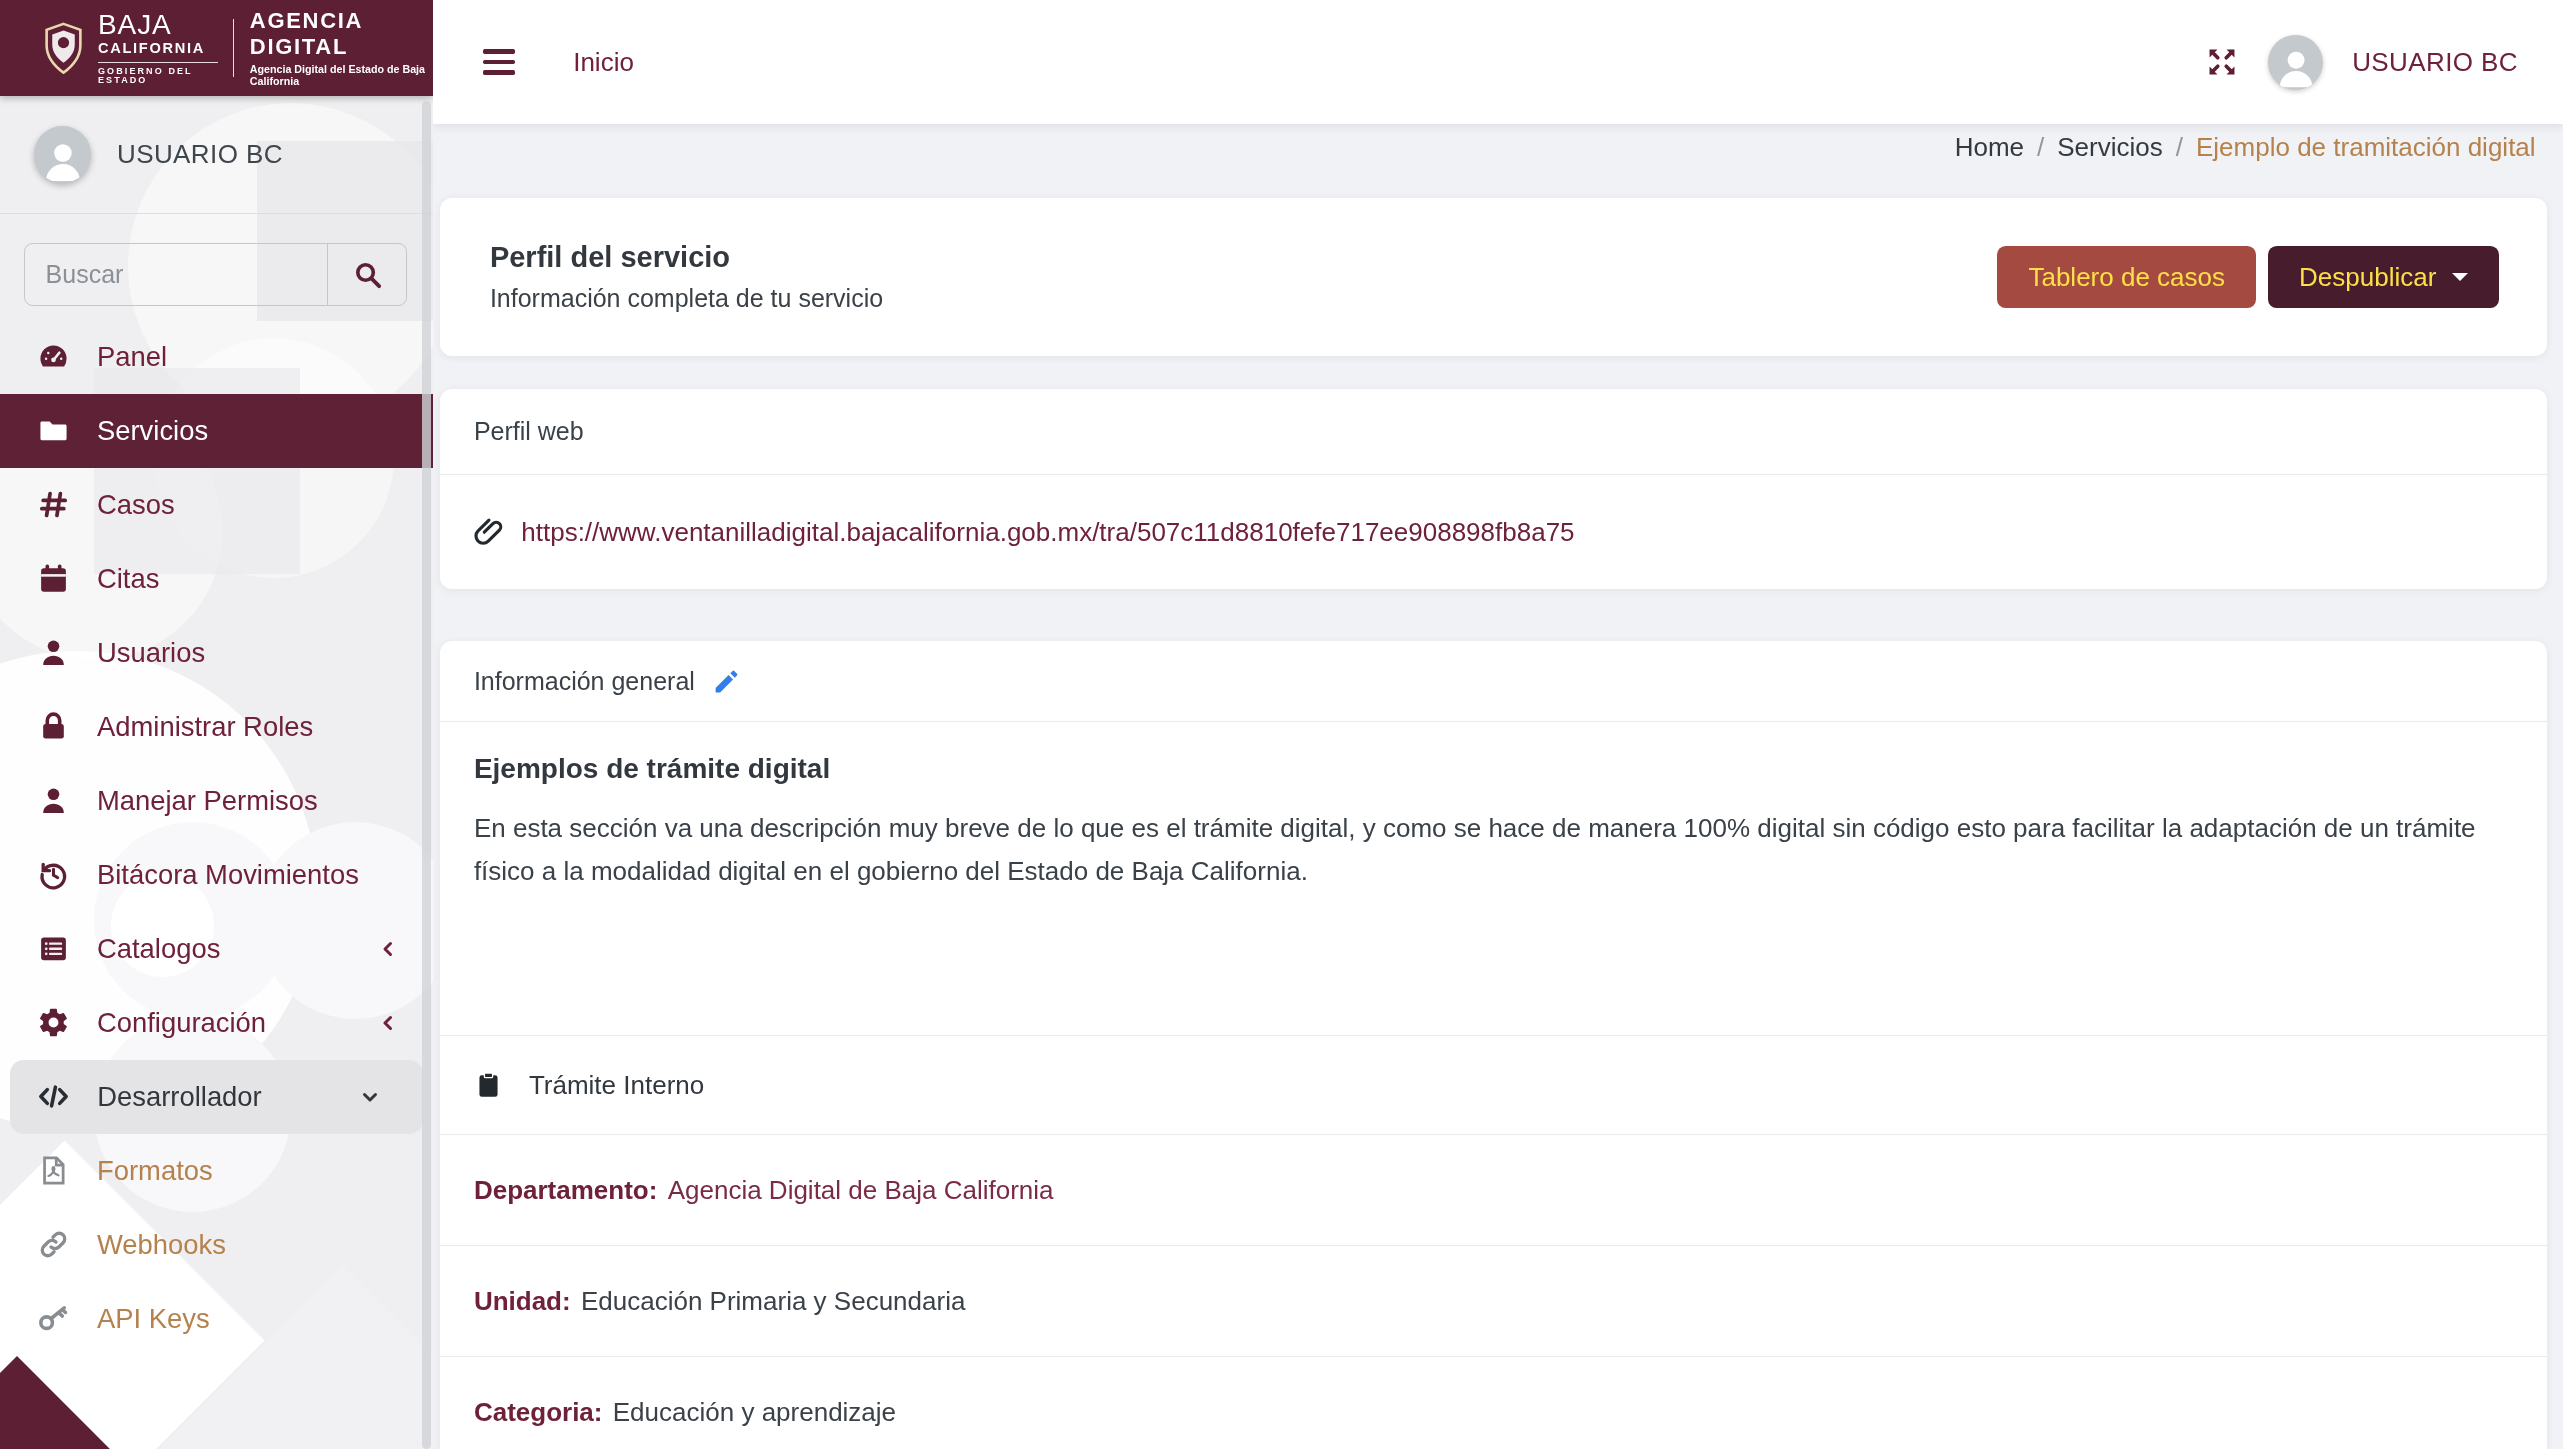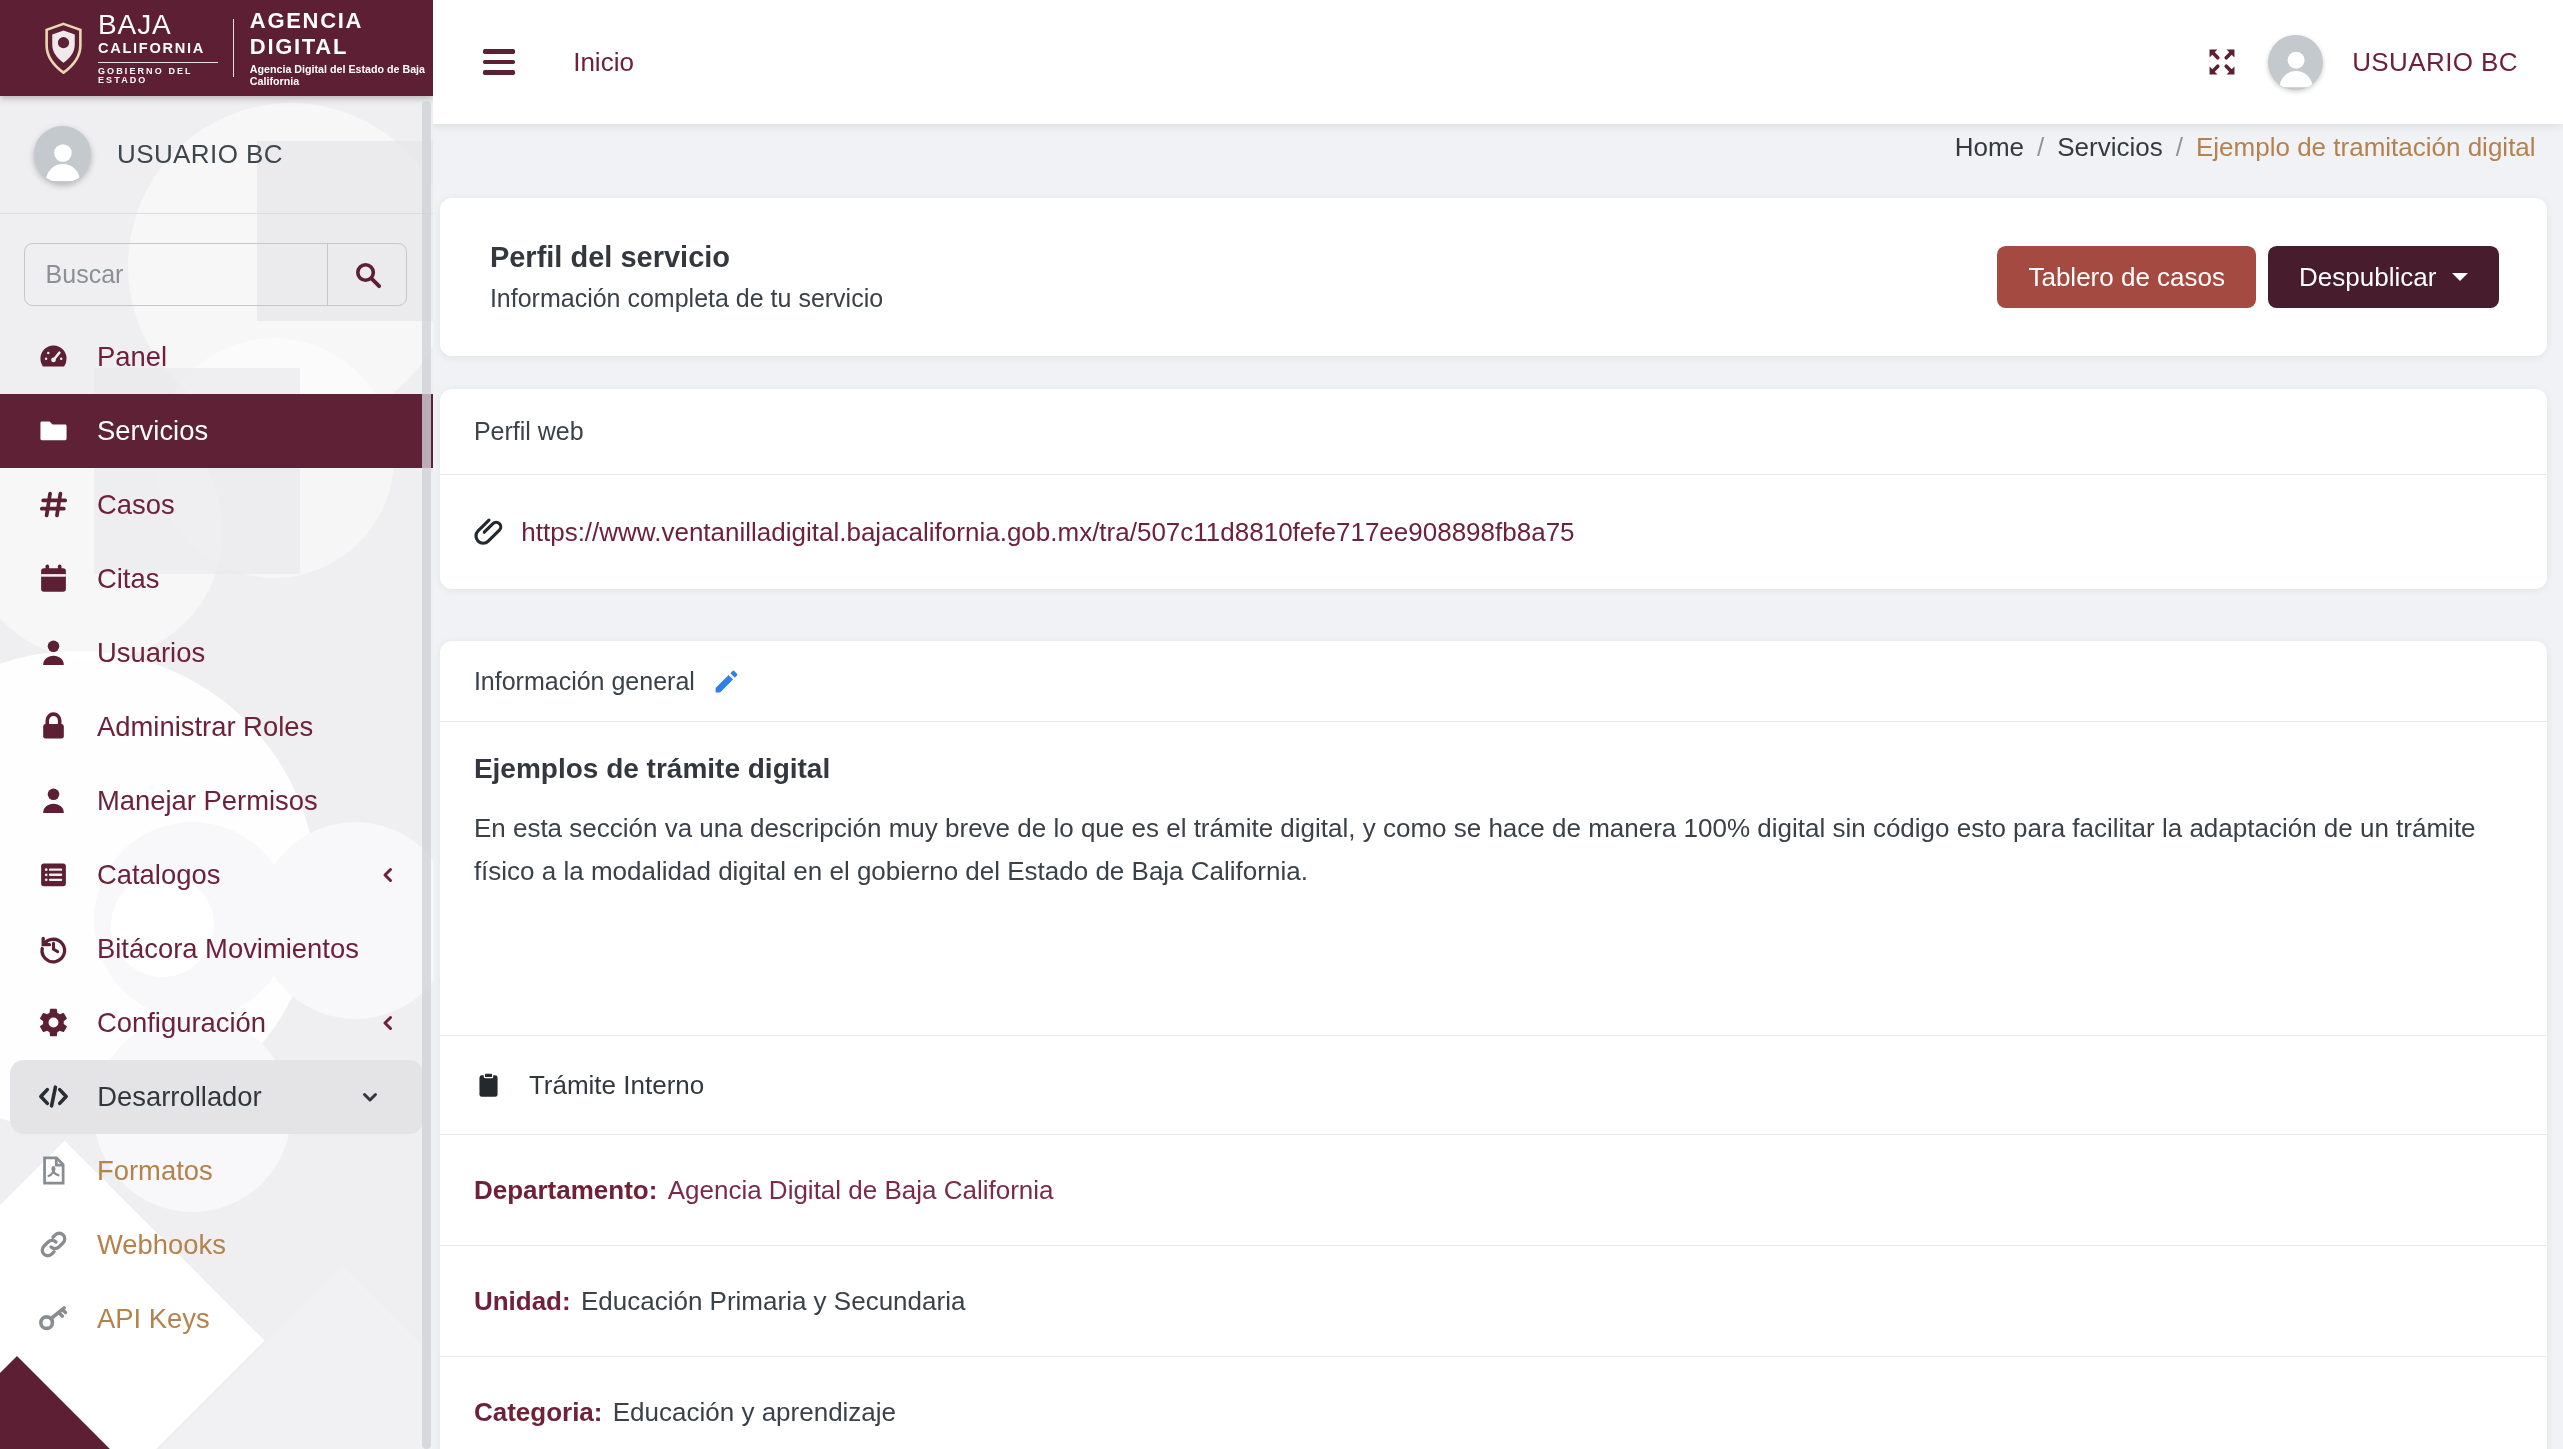--- a/index.html
+++ b/index.html
@@ -97,21 +97,21 @@
   .bc-sep{color:#8f969c}
   .bc-current{color:var(--gold)}
 
   .cards{padding:0 16.3px 0 6.9px}
   .card{background:#fff;border-radius:12px;box-shadow:0 1.7px 8.6px rgba(0,0,0,.06);margin-bottom:33px;overflow:hidden}
 
   .header-card{height:158px;display:flex;align-items:center;justify-content:space-between;padding:0 48px 0 50px}
   .header-card h1{font-size:29px;font-weight:bold;color:var(--text-dark);margin-bottom:10.3px}
   .header-card p{font-size:25px;color:var(--text-body)}
   .actions{display:flex;gap:12px}
-  .btn{height:62px;border:none;border-radius:8.6px;color:#ffffff;font-size:26px;font-family:inherit;padding:0 31px;display:flex;align-items:center;cursor:pointer}
+  .btn{height:62px;border:none;border-radius:8.6px;color:#fde047;font-size:26px;font-family:inherit;padding:0 31px;display:flex;align-items:center;cursor:pointer}
   .btn-brick{background:var(--btn-brick)}
   .btn-dark{background:var(--btn-dark)}
   .caret{width:0;height:0;border:8.6px solid transparent;border-top-color:#fff;margin-left:15.4px;margin-top:8.6px}
 
   .card-row-head{height:86px;display:flex;align-items:center;padding:0 34px;font-size:25px;color:var(--text-body);border-bottom:1.7px solid var(--divider)}
   .link-row{height:114px;display:flex;align-items:center;padding:0 33px;color:#24292e}
   .link-row svg{width:33px;height:33px;flex:0 0 auto}
   .weblink{margin-left:15.4px;font-size:26px;color:var(--menu-text);text-decoration:none}
 
   .info-card{min-height:822px;margin-bottom:0}
@@ -257,47 +257,47 @@
             <svg viewBox="0 0 24 24">
               <circle cx="12" cy="7.5" r="4.2" fill="currentColor"></circle>
               <path fill="currentColor" d="M4.5 21c0-4 3.4-6.6 7.5-6.6s7.5 2.6 7.5 6.6z"></path>
             </svg>
           </span>
           <span class="mi-label">Manejar Permisos</span>
         </div>
         <div class="menu-item">
           <span class="icon">
             <svg viewBox="0 0 24 24">
+              <path fill="none" stroke="currentColor" stroke-width="2.4" stroke-linecap="round" d="M4.5 4.6v4.6H9.1"></path>
+              <path fill="none" stroke="currentColor" stroke-width="2.4" stroke-linecap="round" d="M5 9A8.2 8.2 0 1 1 3.8 12"></path>
+              <path fill="none" stroke="currentColor" stroke-width="2.2" stroke-linecap="round" d="M12 8.2v4.3l3 1.8"></path>
+            </svg>
+          </span>
+          <span class="mi-label">Bitácora Movimientos</span>
+        </div>
+        <div class="menu-item">
+          <span class="icon">
+            <svg viewBox="0 0 24 24">
               <rect x="3" y="4" width="18" height="16.5" rx="2" fill="currentColor"></rect>
               <g stroke="#efeef0" stroke-width="1.7" stroke-linecap="round">
                 <path d="M9.5 8.5h8M9.5 12.2h8M9.5 15.9h8"></path>
               </g>
               <g fill="#efeef0">
                 <circle cx="6.7" cy="8.5" r="1"></circle>
                 <circle cx="6.7" cy="12.2" r="1"></circle>
                 <circle cx="6.7" cy="15.9" r="1"></circle>
               </g>
             </svg>
           </span>
           <span class="mi-label">Catalogos</span>
           <span class="mi-chev">
             <svg viewBox="0 0 24 24">
               <path fill="none" stroke="currentColor" stroke-width="3" stroke-linecap="round" stroke-linejoin="round" d="M14.5 6.5L9 12l5.5 5.5"></path>
             </svg>
           </span>
-        </div>
-        <div class="menu-item">
-          <span class="icon">
-            <svg viewBox="0 0 24 24">
-              <path fill="none" stroke="currentColor" stroke-width="2.4" stroke-linecap="round" d="M4.5 4.6v4.6H9.1"></path>
-              <path fill="none" stroke="currentColor" stroke-width="2.4" stroke-linecap="round" d="M5 9A8.2 8.2 0 1 1 3.8 12"></path>
-              <path fill="none" stroke="currentColor" stroke-width="2.2" stroke-linecap="round" d="M12 8.2v4.3l3 1.8"></path>
-            </svg>
-          </span>
-          <span class="mi-label">Bitácora Movimientos</span>
         </div>
         <div class="menu-item">
           <span class="icon">
             <svg viewBox="0 0 24 24">
               <path fill="currentColor" d="M19.4 13c.05-.33.08-.66.08-1s-.03-.67-.08-1l2.1-1.6a.5.5 0 0 0 .12-.66l-2-3.46a.5.5 0 0 0-.6-.22l-2.5 1a7.3 7.3 0 0 0-1.7-1l-.38-2.65A.5.5 0 0 0 13.95 2h-4a.5.5 0 0 0-.5.41l-.37 2.66c-.62.26-1.19.6-1.71.99l-2.49-1a.5.5 0 0 0-.6.22l-2 3.46a.5.5 0 0 0 .11.66L4.5 11c-.05.33-.08.66-.08 1s.03.67.08 1l-2.11 1.6a.5.5 0 0 0-.11.66l2 3.46c.12.21.37.3.6.22l2.49-1c.52.4 1.09.74 1.71 1l.37 2.65c.04.24.25.41.5.41h4c.25 0 .46-.17.5-.41l.38-2.65a7.3 7.3 0 0 0 1.7-1l2.5 1c.23.08.48-.01.6-.22l2-3.46a.5.5 0 0 0-.12-.66L19.4 13zM12 15.6a3.6 3.6 0 1 1 0-7.2 3.6 3.6 0 0 1 0 7.2z"></path>
             </svg>
           </span>
           <span class="mi-label">Configuración</span>
           <span class="mi-chev">
             <svg viewBox="0 0 24 24">

